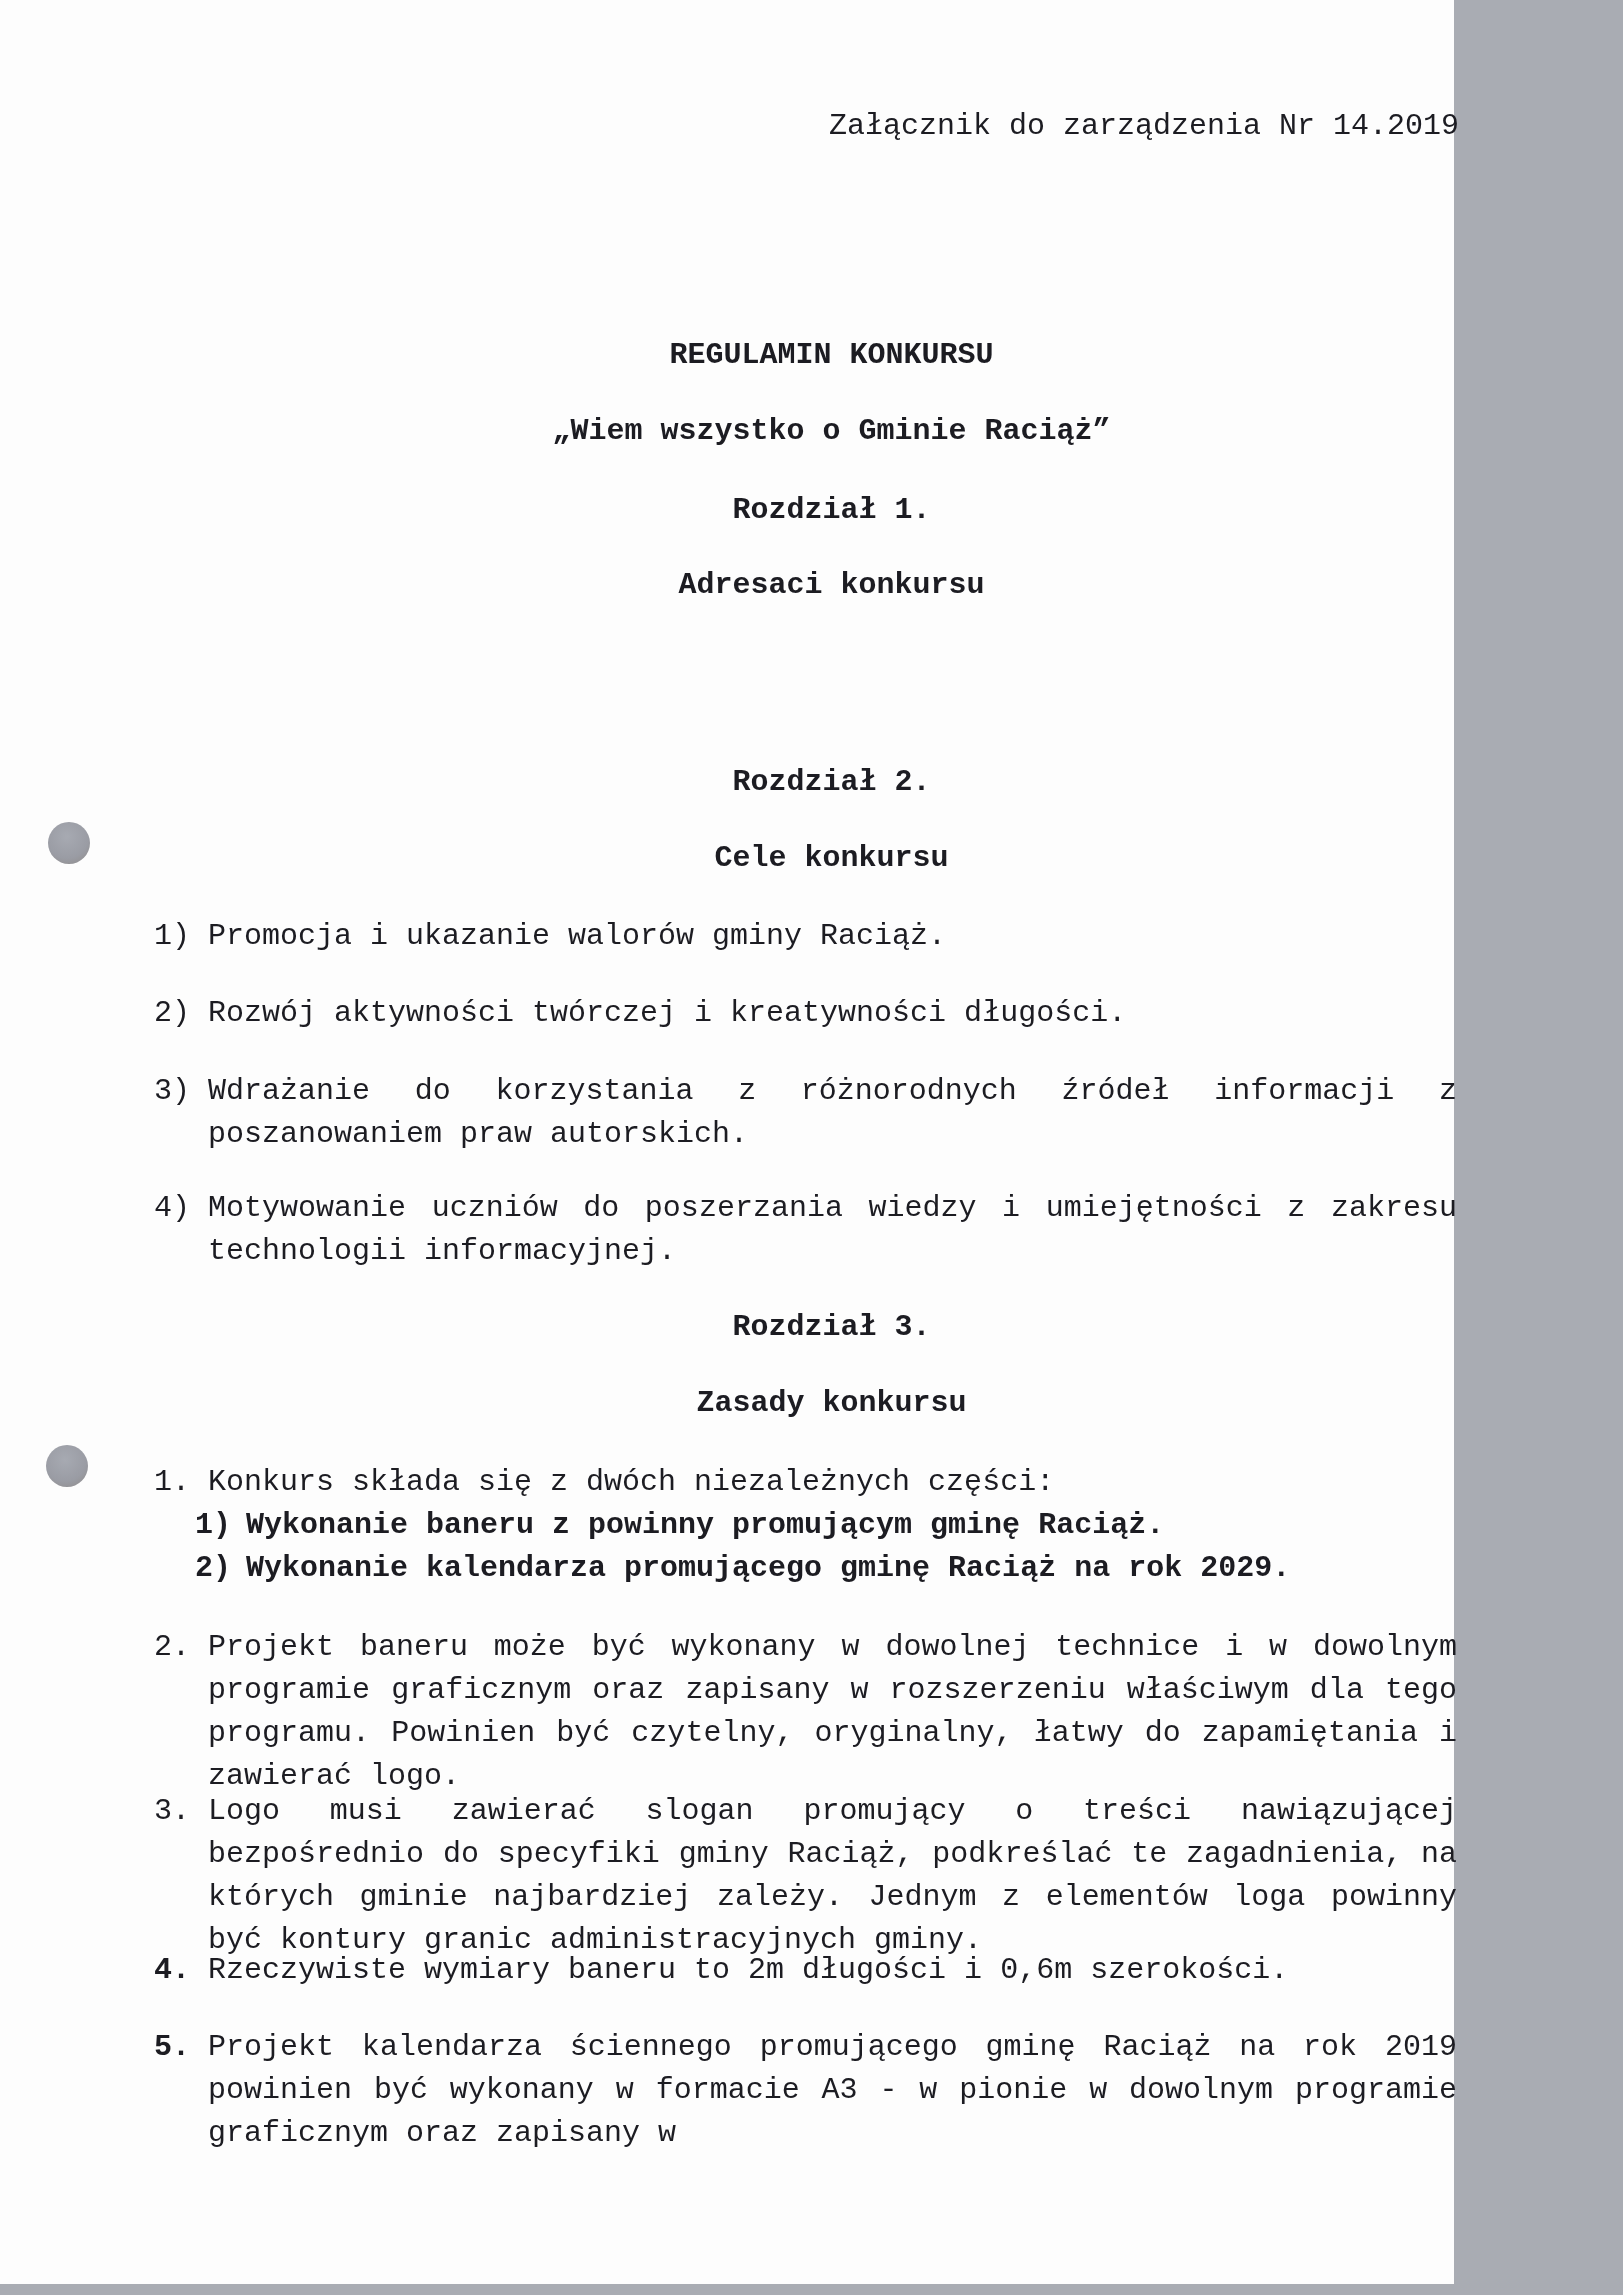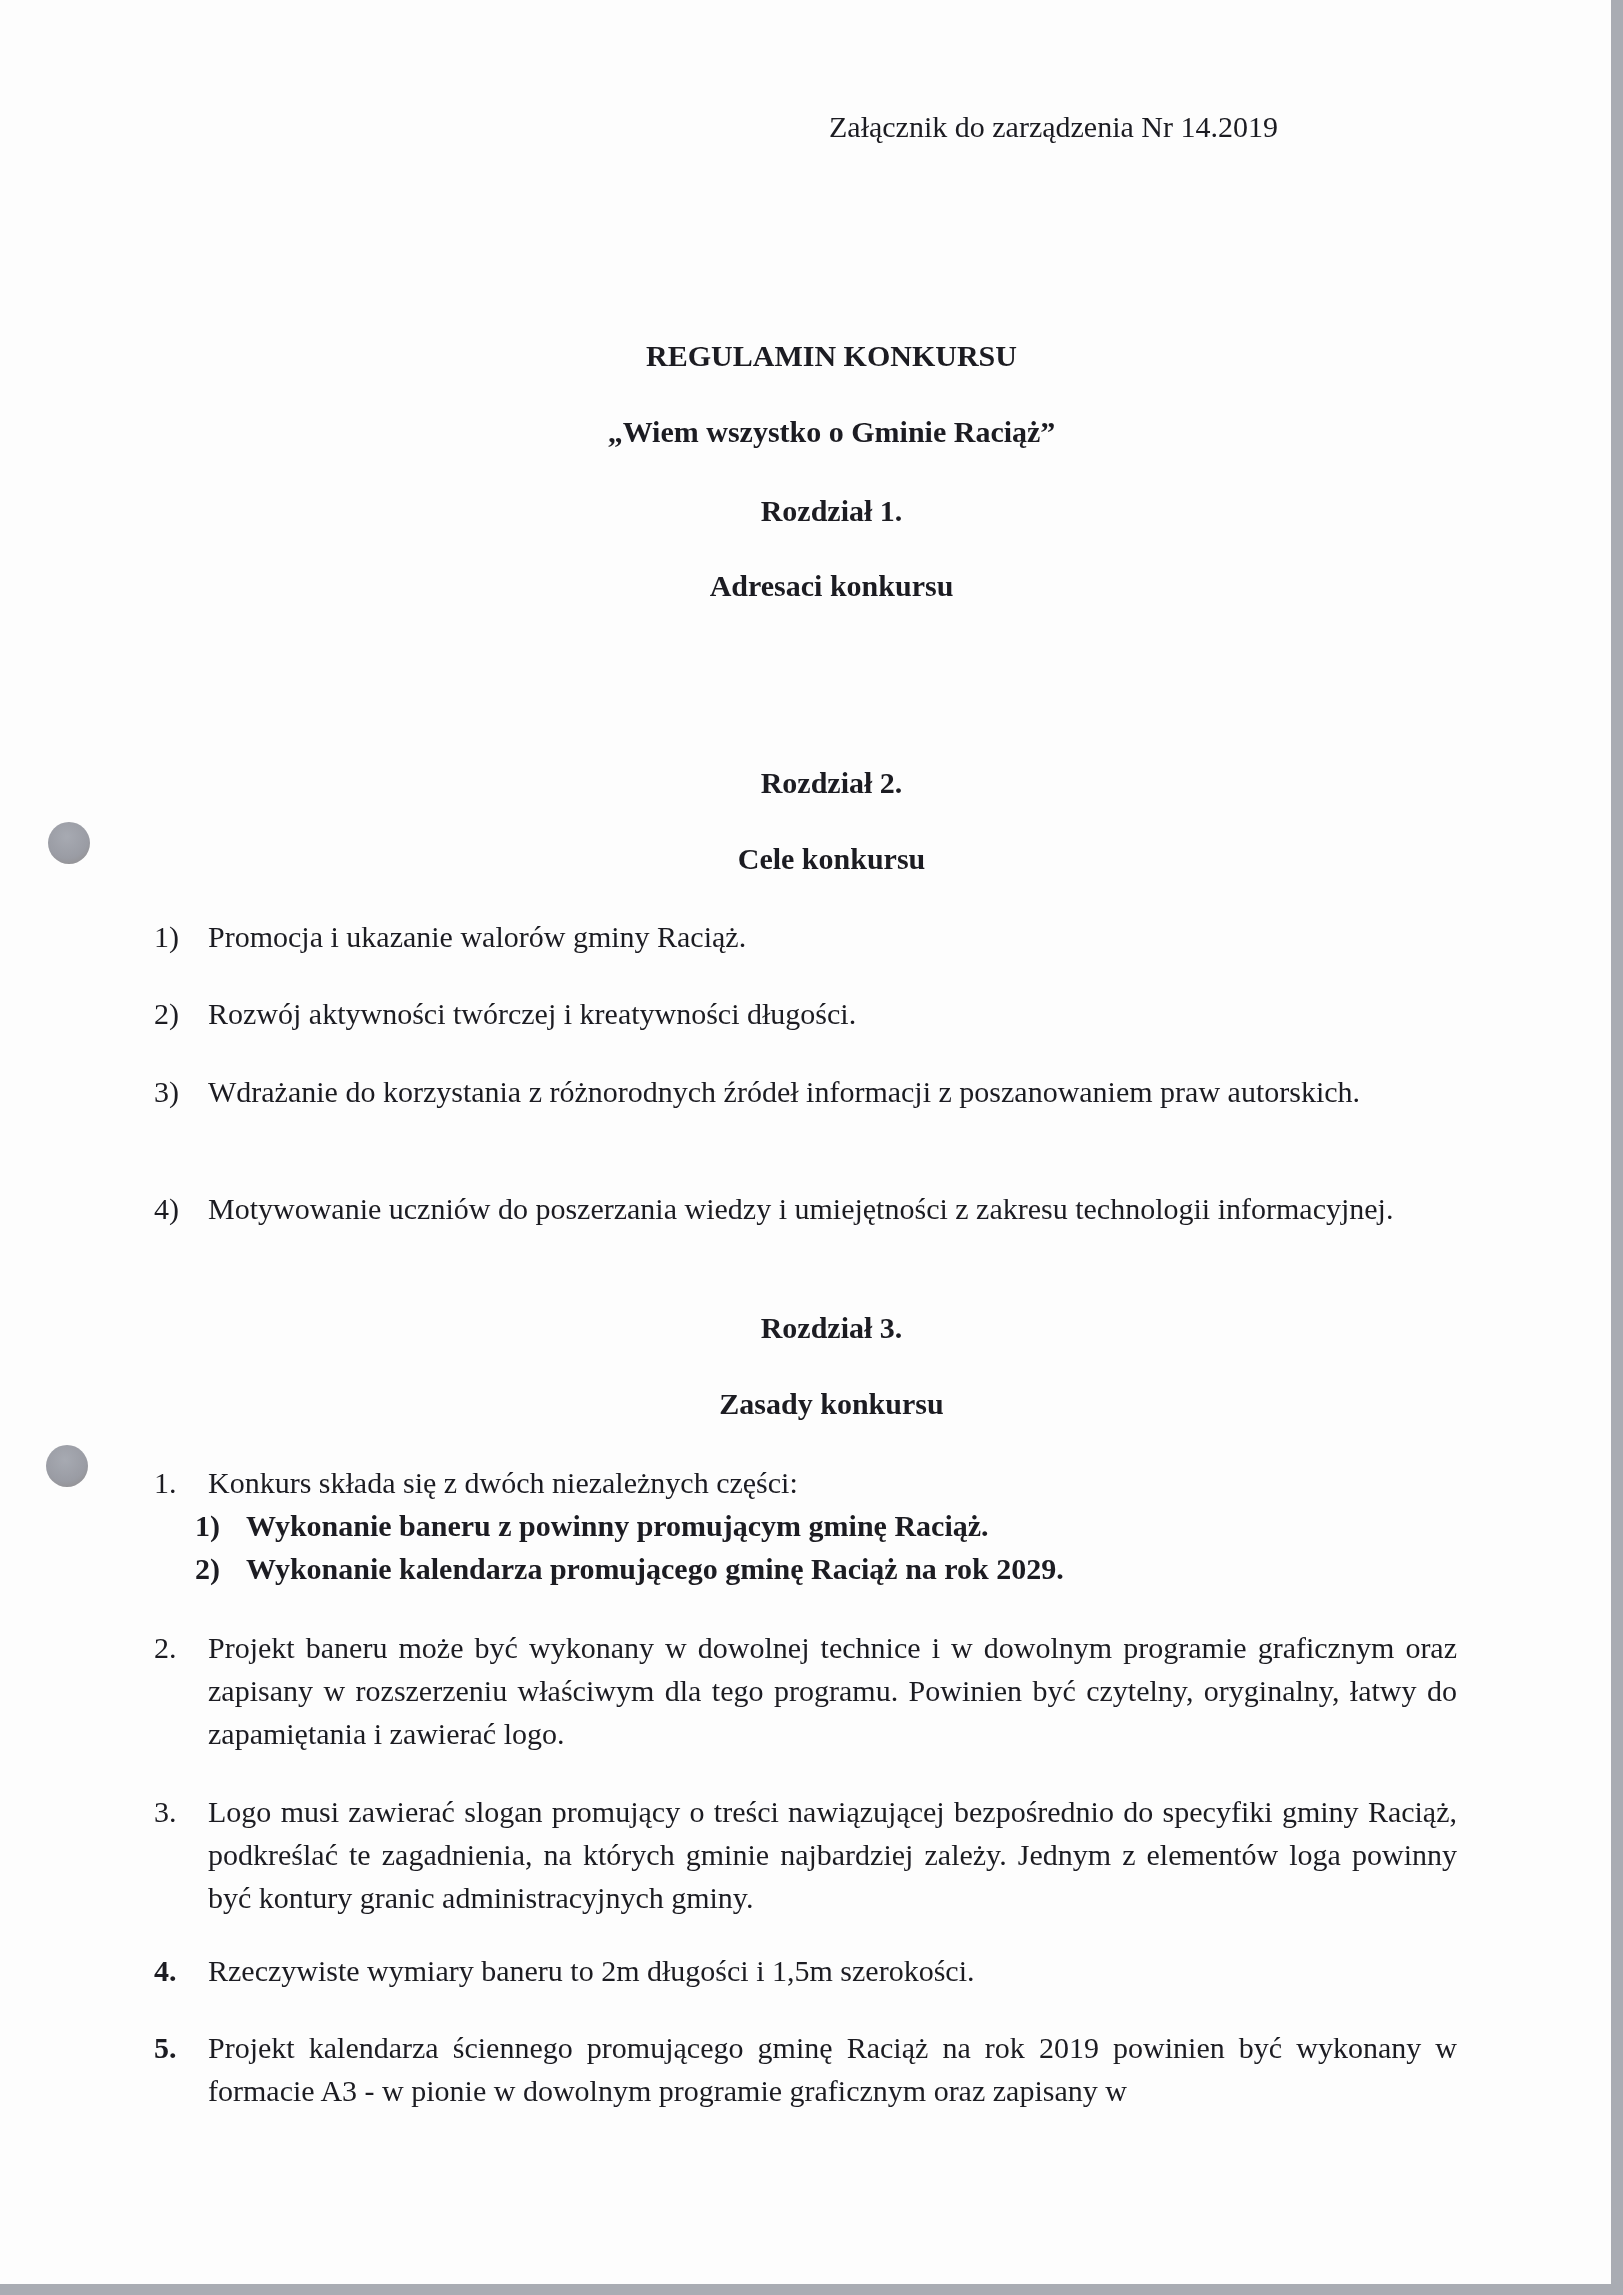--- a/index.html
+++ b/index.html
@@ -12,23 +12,24 @@
       height: 2295px;
       position: relative;
       overflow: hidden;
       font-family: "Liberation Serif", "DejaVu Serif", serif;
       color: #1c1c22;
     }
     .page {
       position: absolute;
       left: 0;
       top: 0;
-      width: 1611px;
+      width: 1454px;
       height: 2284px;
       background: #fdfdfd;
+      font-family: Liberation Mono, monospace;
     }
     .punch-hole {
       position: absolute;
       width: 42px;
       height: 42px;
       border-radius: 50%;
       background: radial-gradient(circle at 45% 35%, #a7aab2 0%, #9a9ca4 60%, #8e8a88 100%);
     }
     .hole-1 { left: 48px; top: 822px; }
     .hole-2 { left: 46px; top: 1445px; }
@@ -141,21 +142,21 @@
   <div class="item" style="top:1626px;">
     <span class="num">2.</span>
     <span class="txt">Projekt baneru może być wykonany w dowolnej technice i w dowolnym programie graficznym oraz zapisany w rozszerzeniu właściwym dla tego programu.  Powinien być czytelny, oryginalny, łatwy do zapamiętania i zawierać logo.</span>
   </div>
   <div class="item" style="top:1790px;">
     <span class="num">3.</span>
     <span class="txt">Logo musi zawierać slogan promujący o treści nawiązującej bezpośrednio do specyfiki gminy Raciąż, podkreślać te zagadnienia, na których gminie najbardziej zależy. Jednym z elementów loga powinny być kontury granic administracyjnych gminy.</span>
   </div>
   <div class="item" style="top:1949px;">
     <span class="num bold">4.</span>
-    <span class="txt">Rzeczywiste wymiary baneru to 2m  długości i 1,5m  szerokości.</span>
+    <span class="txt">Rzeczywiste wymiary baneru to 2m  długości i 0,6m  szerokości.</span>
   </div>
   <div class="item" style="top:2026px;">
     <span class="num bold">5.</span>
     <span class="txt">Projekt kalendarza ściennego promującego gminę Raciąż na rok 2019 powinien być wykonany w formacie A3 - w pionie w dowolnym programie graficznym oraz zapisany w</span>
   </div>
 
 </div>
 
 
 </body></html>

